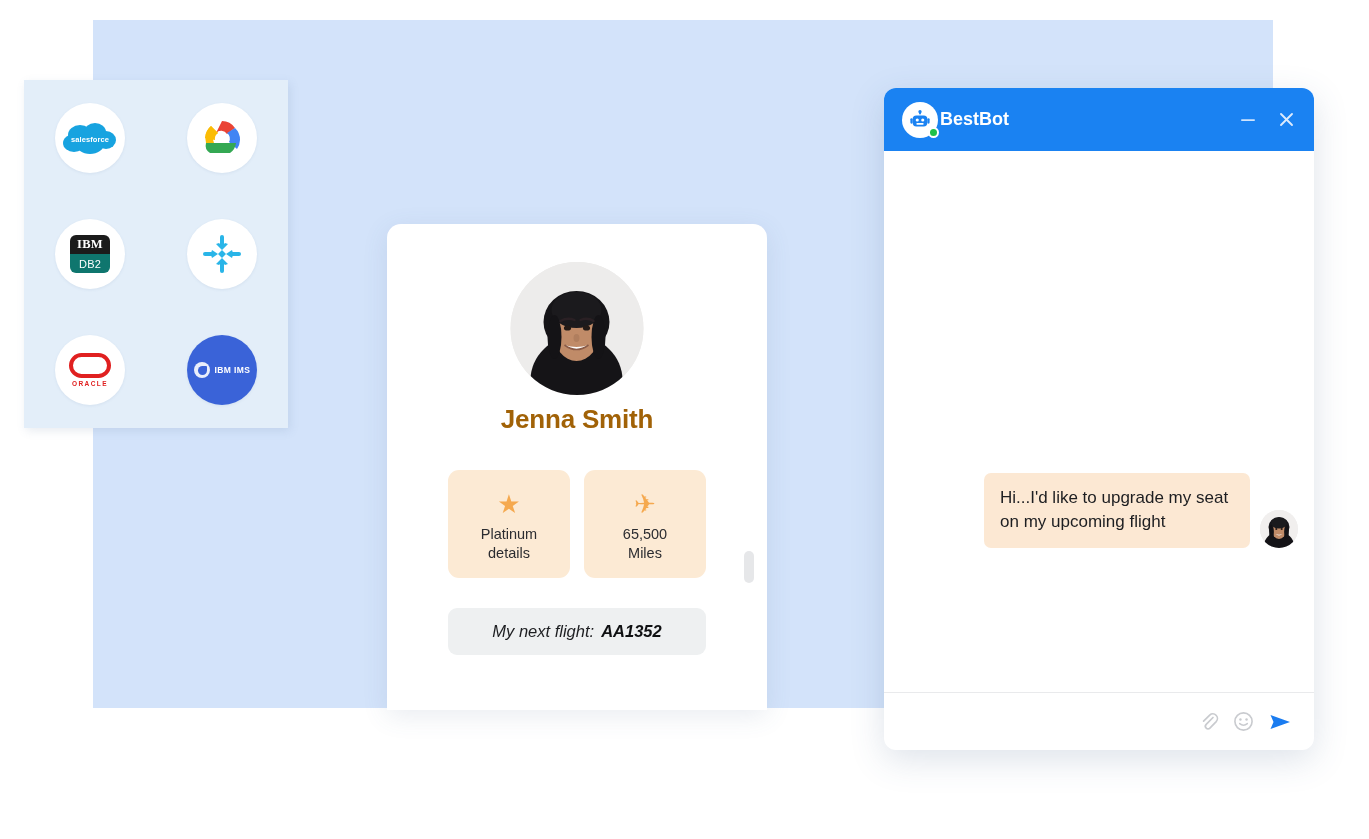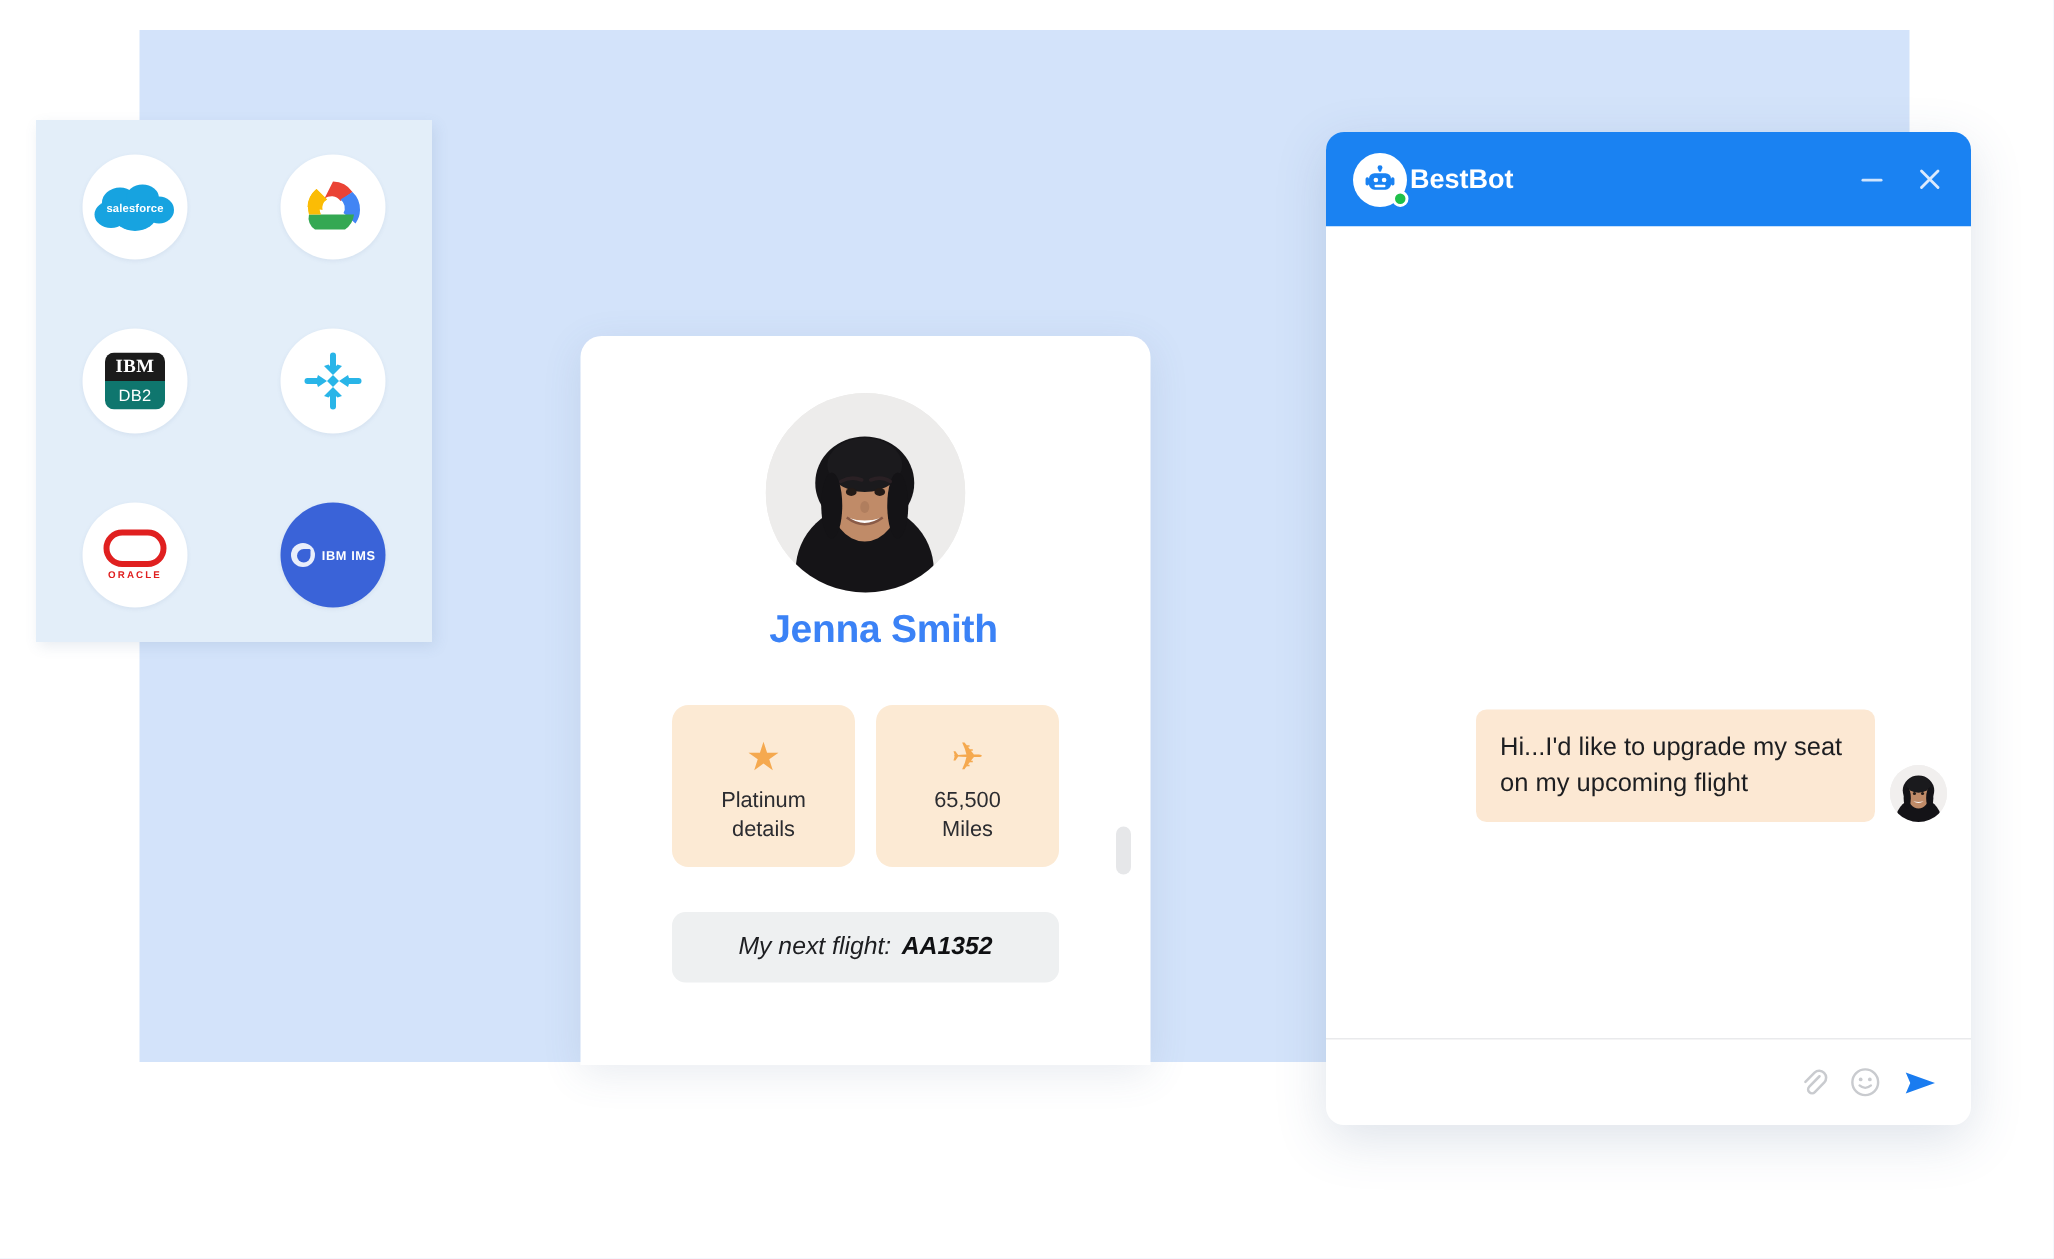--- a/index.html
+++ b/index.html
@@ -182,26 +182,26 @@
     top: 38px;
     width: 133px;
     height: 133px;
     border-radius: 50%;
     background: #eceae8;
     overflow: hidden;
   }
   #profile-name {
     position: absolute;
     top: 180px;
-    left: 12px;
+    left: 0;
     width: 100%;
     text-align: center;
     font-size: 26px;
     font-weight: 700;
-    color: #3b82f6;
+    color: #a16207;
     letter-spacing: -0.2px;
   }
   #badge-row {
     position: absolute;
     top: 246px;
     left: 50%;
     transform: translateX(-50%);
     display: flex;
     gap: 14px;
   }

